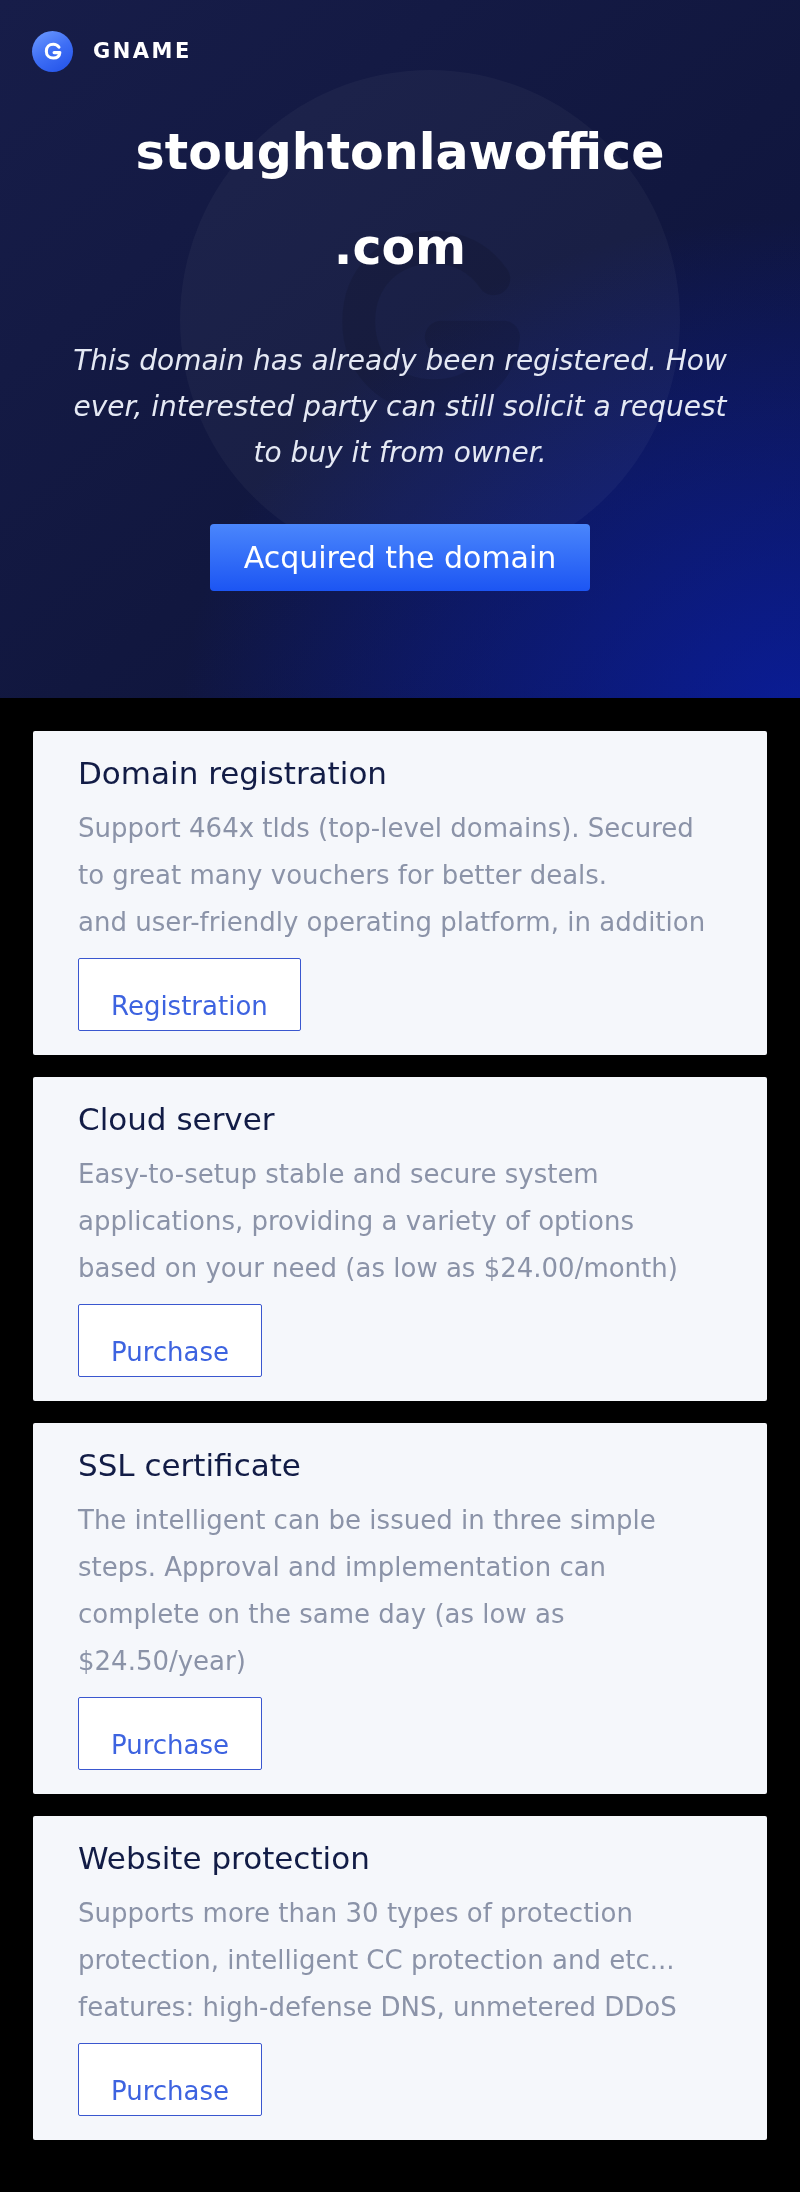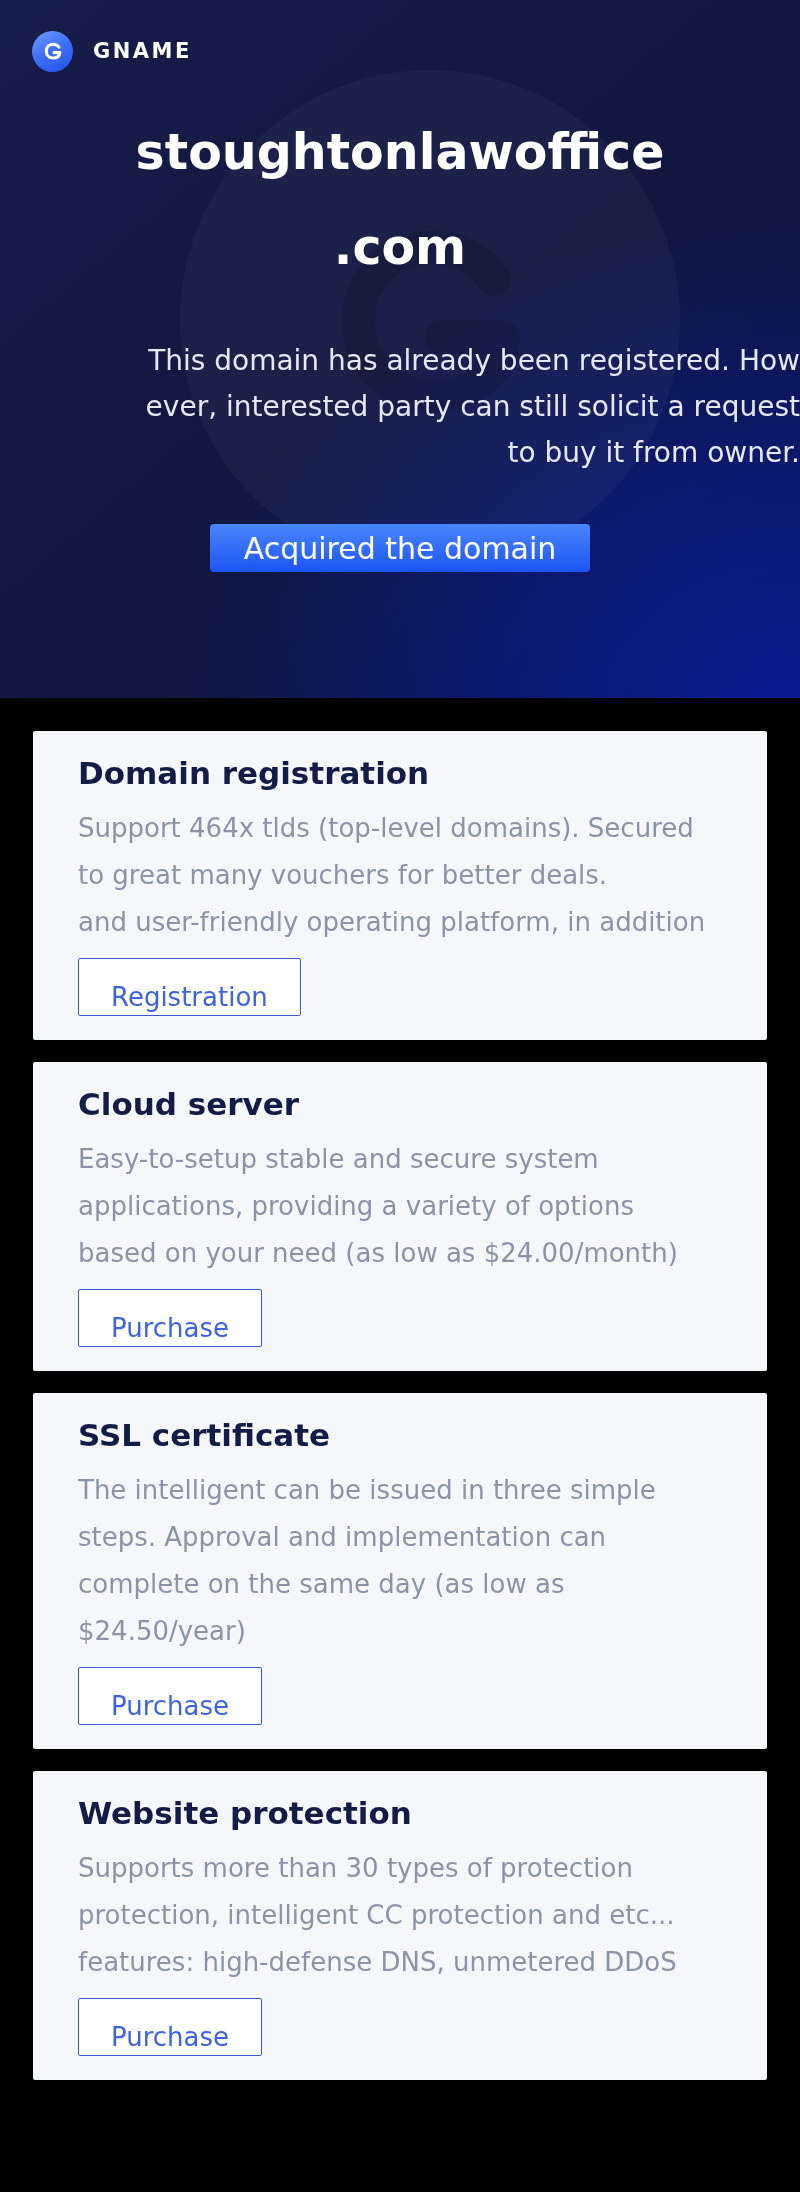--- a/index.html
+++ b/index.html
@@ -65,31 +65,32 @@
     margin-top: 33px;
     text-align: center;
     color: #ffffff;
     font-weight: 700;
     font-size: 49px;
     line-height: 95px;
   }
   .hero-desc {
     position: relative;
     margin-top: 43px;
-    text-align: right;
+    text-align: center;
     color: #e5e9f4;
     font-size: 28px;
     line-height: 46px;
+    font-style: italic;
   }
   .cta {
     position: relative;
     display: block;
     margin: 48px auto 0;
     width: 380px;
-    height: 48px;
+    height: 67px;
     border: none;
     border-radius: 4px;
     background: linear-gradient(180deg, #4a86fc 0%, #1c55f3 100%);
     color: #ffffff;
     font-size: 30px;
     font-family: inherit;
     cursor: pointer;
   }
 
   
@@ -100,34 +101,34 @@
   .card {
     background: #f5f7fb;
     border-radius: 2px;
     padding: 22px 45px 24px;
     margin-bottom: 22px;
   }
   .card-title {
     margin: 0 0 12px;
     font-size: 31px;
     line-height: 40px;
-    font-weight: 700;
+    font-weight: 400;
     color: #121c46;
   }
   .card-line {
     font-size: 26px;
     line-height: 47px;
     color: #8b93a8;
     white-space: nowrap;
   }
   .card-btn {
     display: inline-block;
     margin-top: 12px;
-    padding: 8px 32px;
-    height: 58px;
+    padding: 17px 32px;
+    height: 73px;
     line-height: 60px;
     background: #ffffff;
     border: 1px solid #3a57cf;
     border-radius: 2px;
     color: #3d63e0;
     font-size: 26px;
     font-family: inherit;
     cursor: pointer;
   }
 </style>

